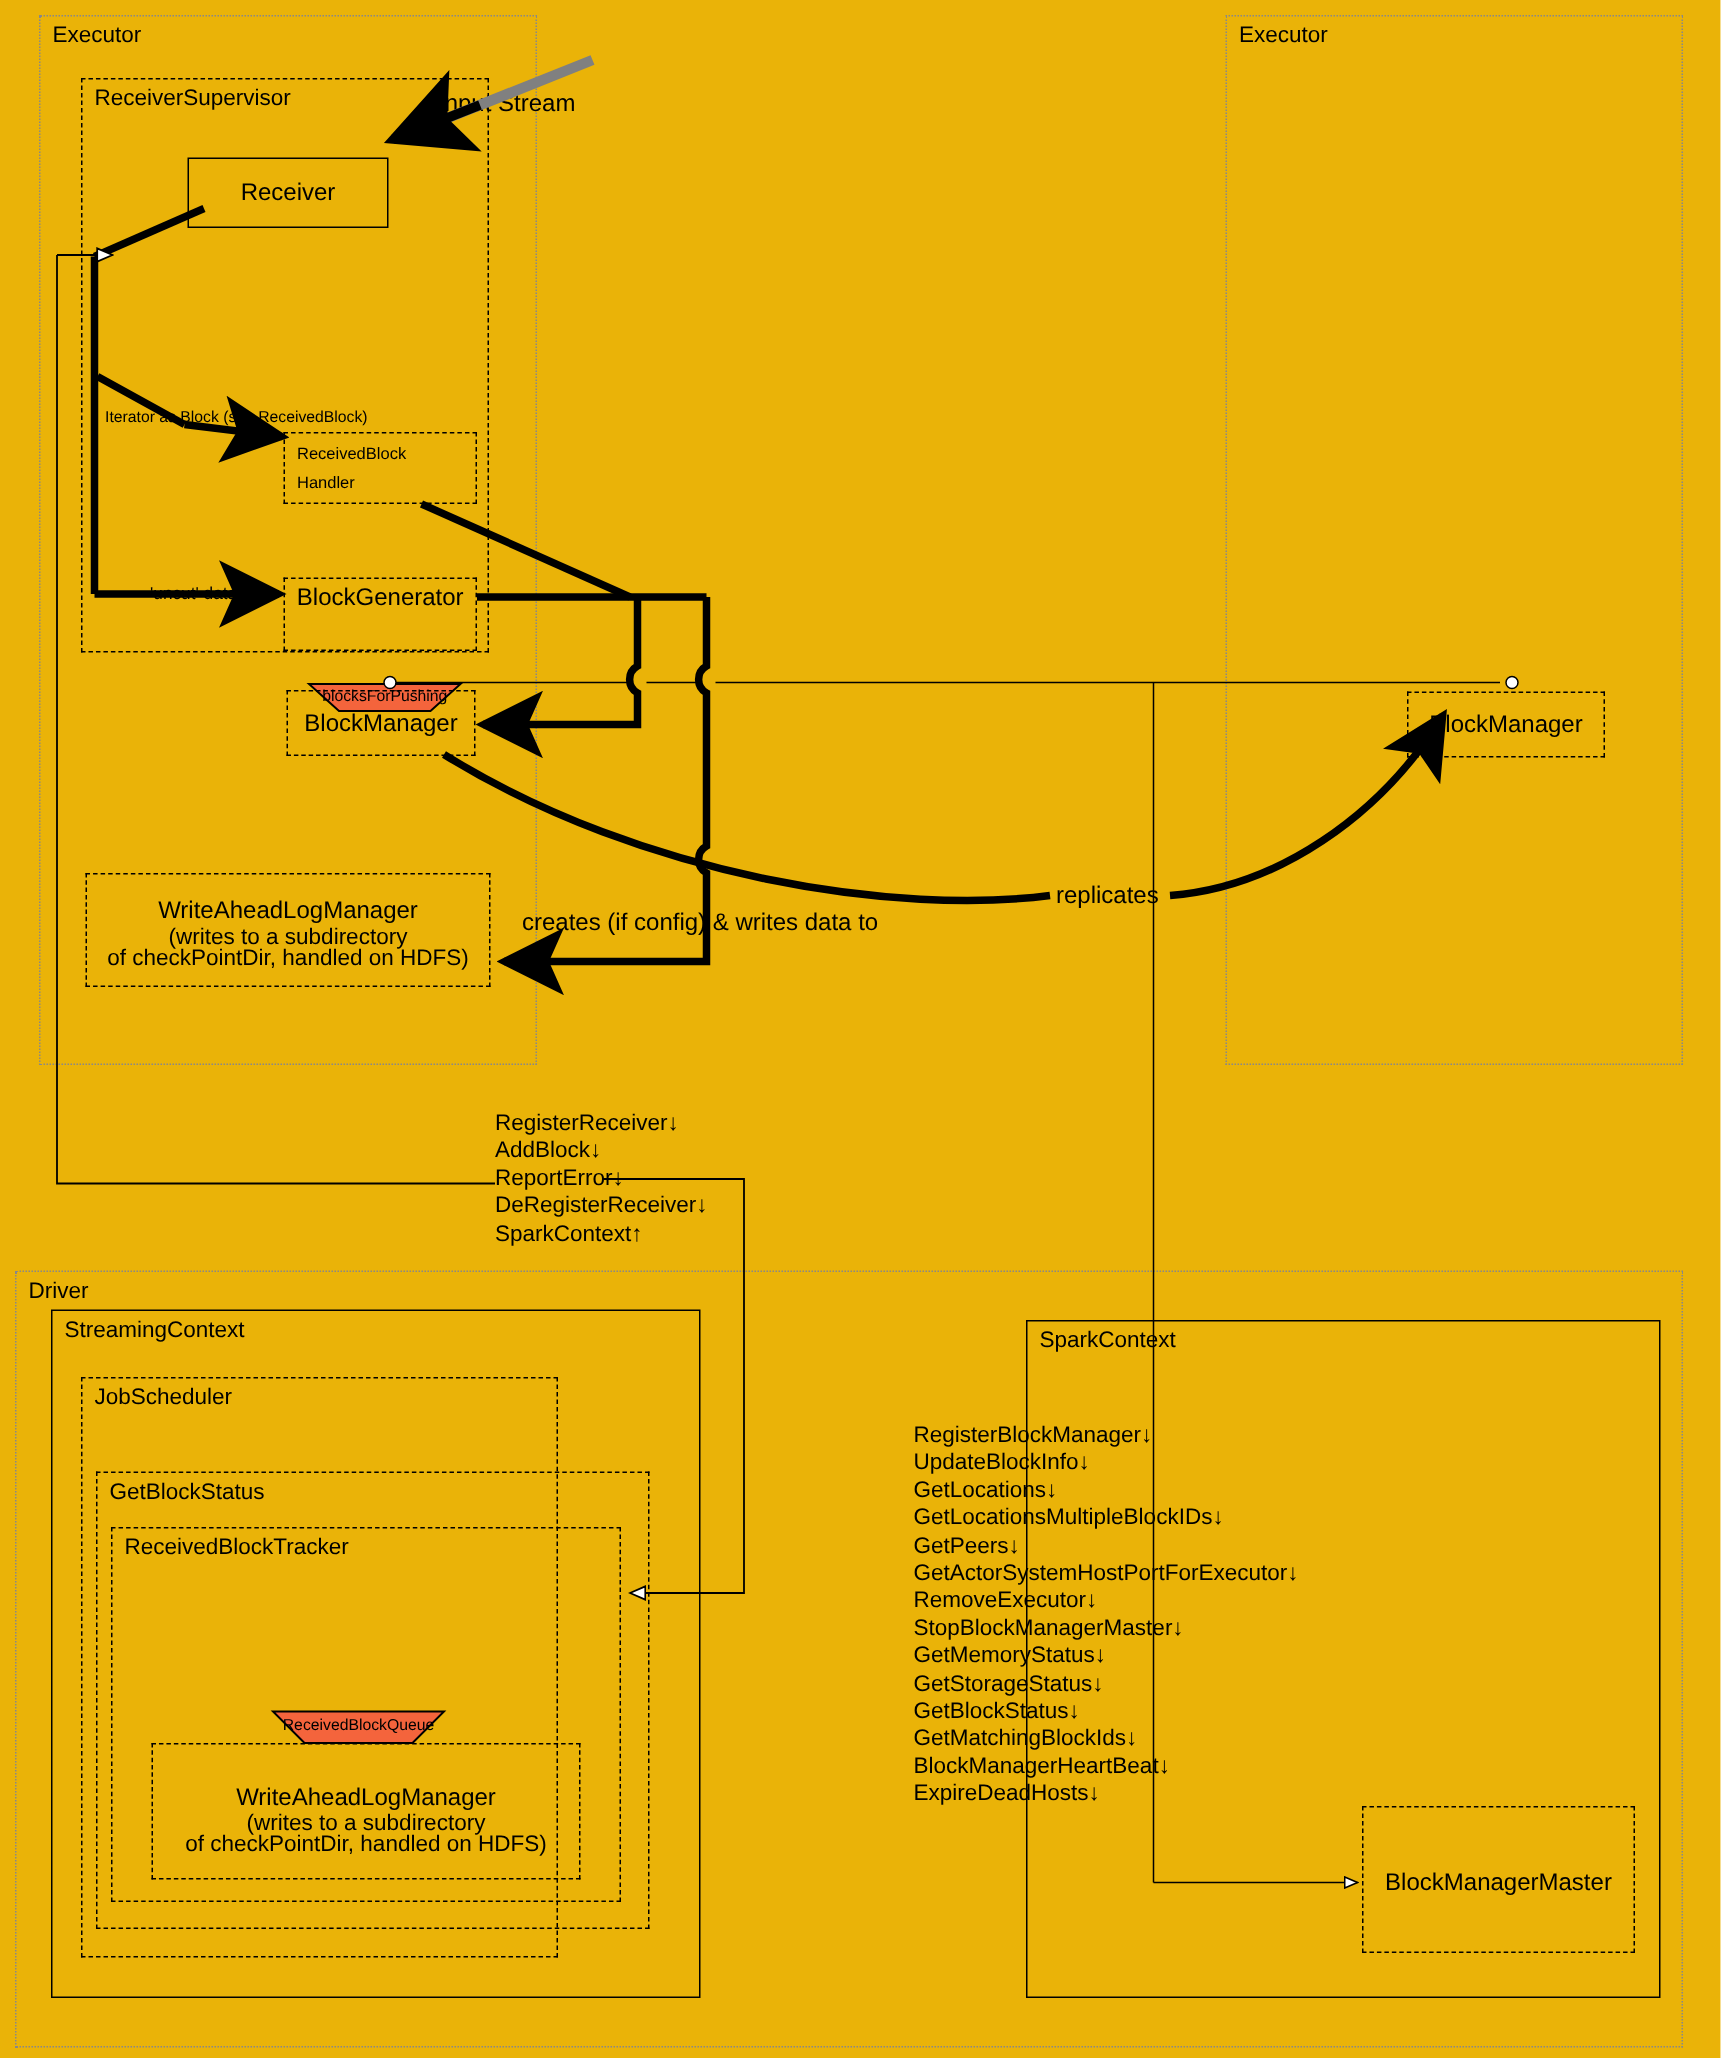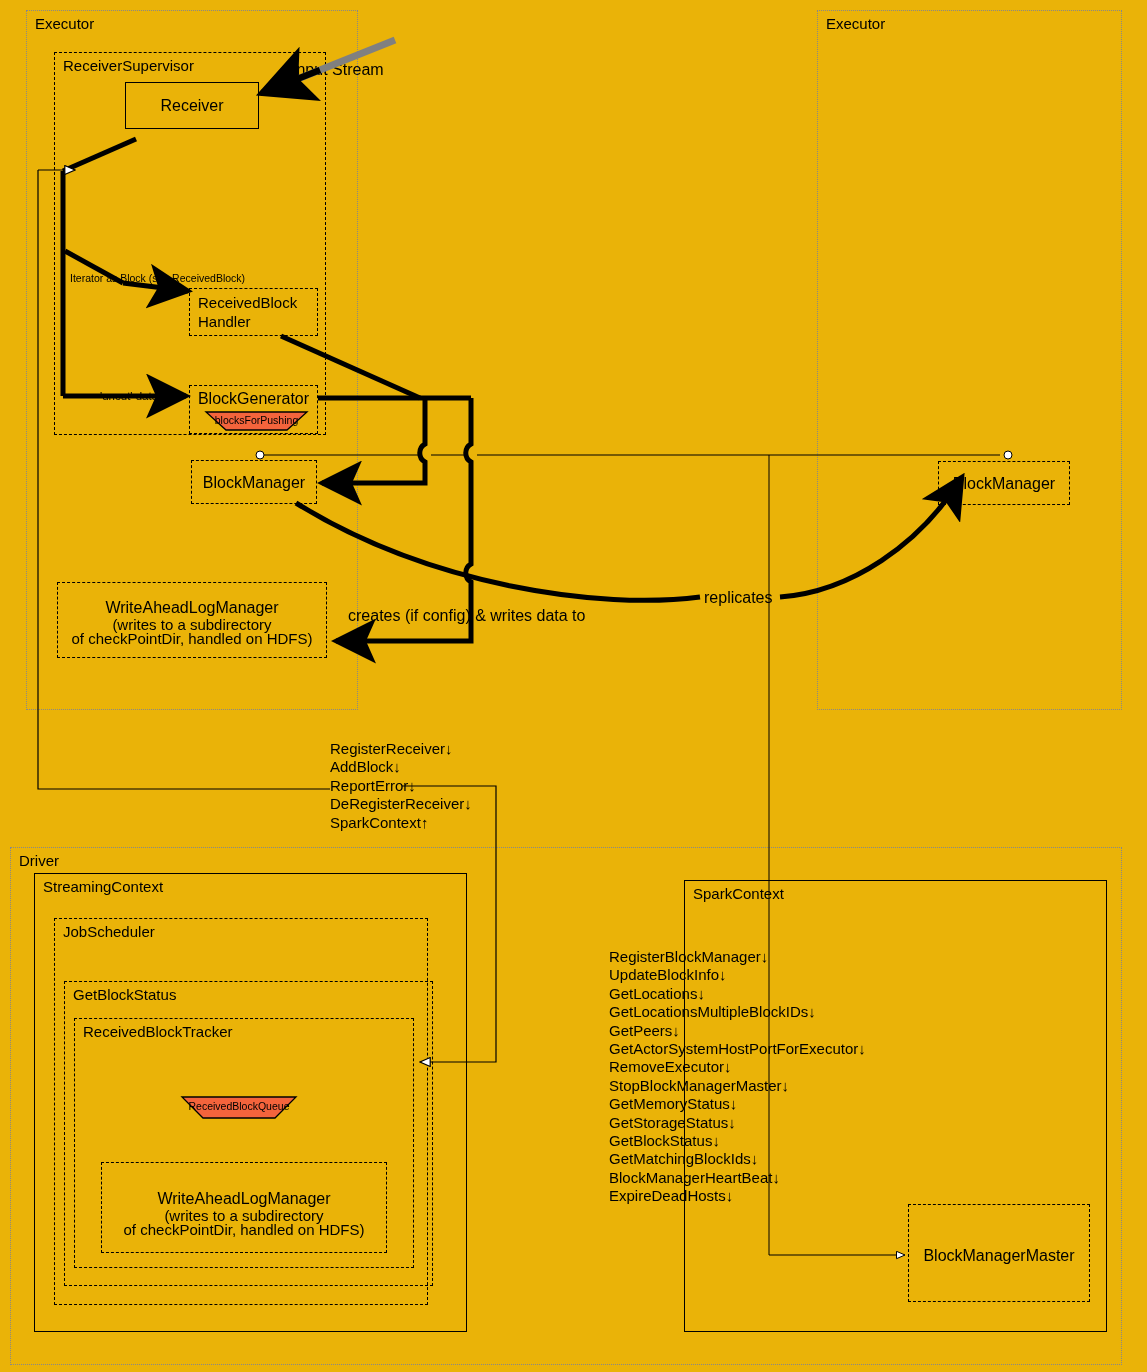--- a/index.html
+++ b/index.html
@@ -5,27 +5,27 @@
   html,body{margin:0;padding:0;background:#ffffff;}
   body{font-family:"Liberation Sans","DejaVu Sans",sans-serif;color:#000;}
   #canvas{position:relative;width:1147px;height:1372px;overflow:hidden;background:#eab308;}
   svg.layer{position:absolute;left:0;top:0;width:1147px;height:1372px;pointer-events:none;}
   .box{position:absolute;box-sizing:border-box;background:transparent;}
   .dotted{border:1px dotted #888;}
   .dashed{border:1.4px dashed #000;}
   .solid{border:1.4px solid #000;}
   .lbl-tl{position:absolute;left:8px;top:4px;font-size:15px;line-height:18px;white-space:nowrap;}
   .ctr{position:absolute;left:0;right:0;text-align:center;}
-  .t15{font-size:15px;line-height:18px;}
+  .t15{font-size:11px;line-height:18px;}
   .t16{font-size:16px;line-height:19px;}
   .t11{font-size:10.5px;line-height:13px;}
   .t12{font-size:11.5px;line-height:14px;}
   .plain{position:absolute;white-space:nowrap;}
   .msglist{position:absolute;text-align:left;font-size:15px;line-height:18.4px;white-space:nowrap;}
-  .trap{position:absolute;}
+  .trap{position:absolute;margin-top:44px;}
   .trap-label{position:absolute;width:100%;text-align:center;font-size:10.5px;line-height:12px;color:#000;}
   .sub{font-size:15px;line-height:14px;}
 </style>
 </head>
 <body>
 
 <div id="canvas">
 
   <div class="box dotted" style="left:26px;top:10px;width:332px;height:700px;">
     <span class="lbl-tl">Executor</span>
@@ -40,37 +40,37 @@
   </div>
 
   <div class="box dotted" style="left:10px;top:847px;width:1112px;height:518px;">
     <span class="lbl-tl">Driver</span>
   </div>
 
   <div class="box solid" style="left:34px;top:873px;width:433px;height:459px;">
     <span class="lbl-tl">StreamingContext</span>
   </div>
 
-  <div class="box dashed" style="left:54px;top:918px;width:374px;height:387px;">
+  <div class="box dashed" style="left:54px;top:918px;width:318px;height:387px;">
     <span class="lbl-tl">JobScheduler</span>
   </div>
 
   <div class="box dashed" style="left:64px;top:981px;width:369px;height:305px;">
     <span class="lbl-tl">GetBlockStatus</span>
   </div>
 
   <div class="box dashed" style="left:74px;top:1018px;width:340px;height:250px;">
     <span class="lbl-tl">ReceivedBlockTracker</span>
   </div>
 
   <div class="box solid" style="left:684px;top:880px;width:423px;height:452px;">
     <span class="lbl-tl">SparkContext</span>
   </div>
 
-  <div class="box solid" style="left:125px;top:82px;width:134px;height:47px;">
+  <div class="box solid" style="left:125px;top:105px;width:134px;height:47px;">
     <div class="ctr t16" style="top:13px;">Receiver</div>
   </div>
 
   <div class="box dashed" style="left:189px;top:288px;width:129px;height:48px;">
     <div class="plain t15" style="left:8px;top:5px;">ReceivedBlock</div>
     <div class="plain t15" style="left:8px;top:24px;">Handler</div>
   </div>
 
   <div class="box dashed" style="left:189px;top:385px;width:129px;height:49px;">
     <div class="ctr t16" style="top:3px;">BlockGenerator</div>

